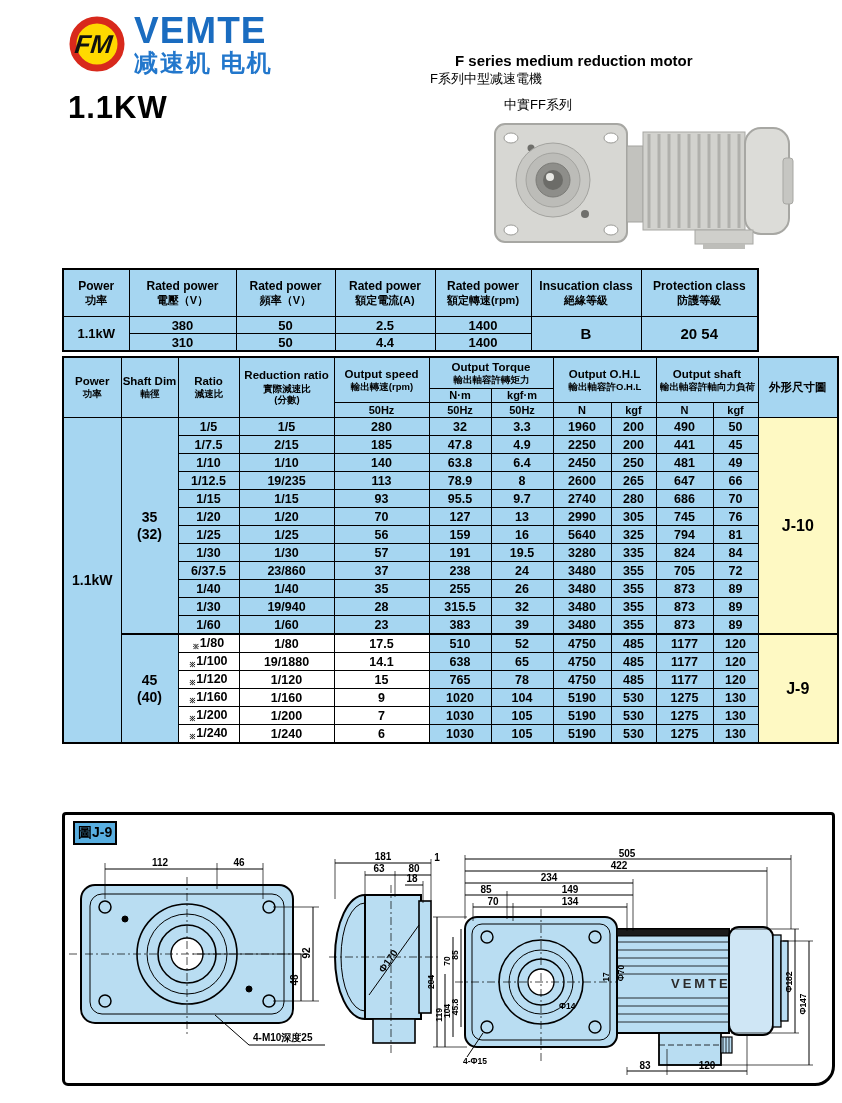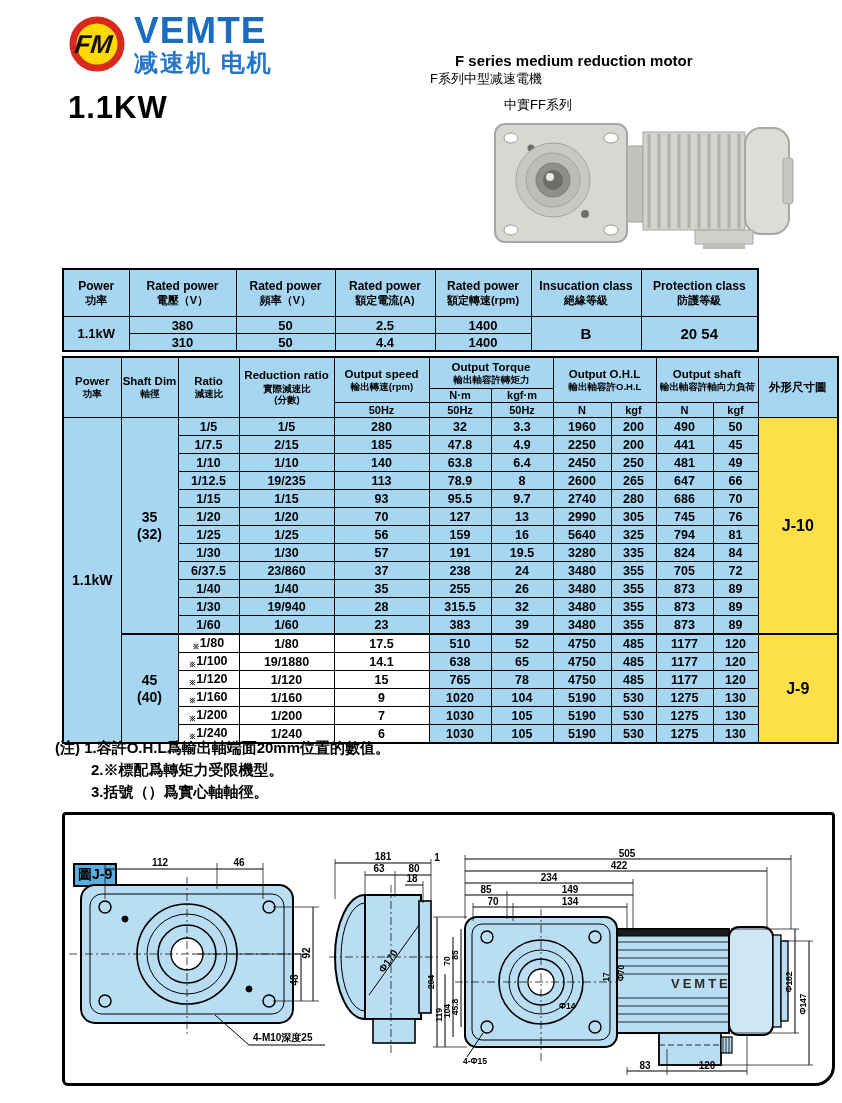--- a/index.html
+++ b/index.html
@@ -26,32 +26,32 @@
   .t1 .big{font-size:15px;}
   .t2{position:absolute;left:62px;top:356px;width:775px;border:2.5px solid #000;}
   .t2 th{font-size:11.5px;line-height:1.15;}
   .t2 .zh{font-size:10px;display:block;transform:scale(.95);}
   .t2 .hr1 th{height:30px;}
   .t2 .hr2 th{height:13px;font-size:11px;}
   .t2 .hr3 th{height:14px;font-size:11px;}
   .t2 td{height:17px;font-size:12.5px;}
   .t2 .c-power{font-size:14px;}
   .t2 .c-shaft{font-size:14px;line-height:1.2;}
-  .t2 .c-dim{background:#fde047;font-size:16px;}
+  .t2 .c-dim{background:#fef9c3;font-size:16px;}
   .t2 td.white{background:#fff;}
   .t2 tr.gsep td{border-top:2.5px solid #000;}
   .mk{font-size:7px;vertical-align:-2px;margin-right:1px;}
   
   .notes{position:absolute;left:55px;top:737px;font-size:15px;font-weight:700;line-height:1.45;}
   .notes .l2{margin-left:36px;}
   
   .draw-box{position:absolute;left:62px;top:812px;width:767px;height:268px;border:3px solid #000;
             border-radius:4px 4px 20px 6px;}
   .draw-title{position:absolute;left:8px;top:6px;display:flex;align-items:center;gap:2px;}
-  .ref-badge{background:#58aee0;border:2px solid #000;font-size:14px;font-weight:800;padding:1px 3px;margin-top:42px;}
+  .ref-badge{background:#58aee0;border:2px solid #000;font-size:14px;font-weight:800;padding:1px 3px;}
   .model{font-size:17px;font-weight:800;letter-spacing:.5px;}
   .draw-svg{position:absolute;left:2px;top:34px;}
   .dimtxt{font-size:10px;font-weight:700;}
   .dimtxt-s{font-size:8.5px;font-weight:700;}
 </style>
 </head>
 <body>
 
 <div class="page">
 
@@ -391,25 +391,20 @@
           <td class="c3">1030</td>
           <td class="c4">105</td>
           <td class="c5">5190</td>
           <td class="c6">530</td>
           <td class="c7">1275</td>
           <td class="c8">130</td>
         </tr>
       </tbody>
   </table>
 
-  <div class="notes">
-    <div>(注) 1.容許O.H.L爲輸出軸端面20mm位置的數值。</div>
-    <div class="l2">2.※標配爲轉矩力受限機型。</div>
-    <div class="l2">3.括號（）爲實心軸軸徑。</div>
-  </div>
 
   <div class="draw-box">
     <div class="draw-title">
       <span class="ref-badge">圖J-9</span>
     </div>
     <svg class="draw-svg" width="760" height="228" viewBox="0 0 760 228">
 
       <g stroke="#000" fill="none">
         <rect x="14" y="36" width="212" height="138" rx="14" fill="#b9ddf2" stroke-width="2"></rect>
         <rect x="23" y="45" width="194" height="120" rx="12" stroke-width="1"></rect>

